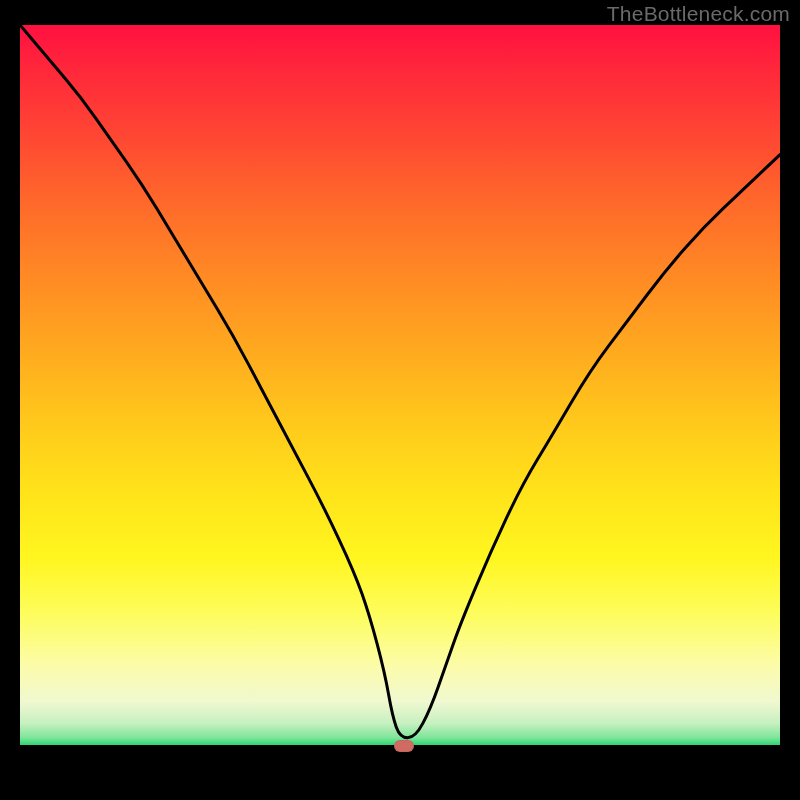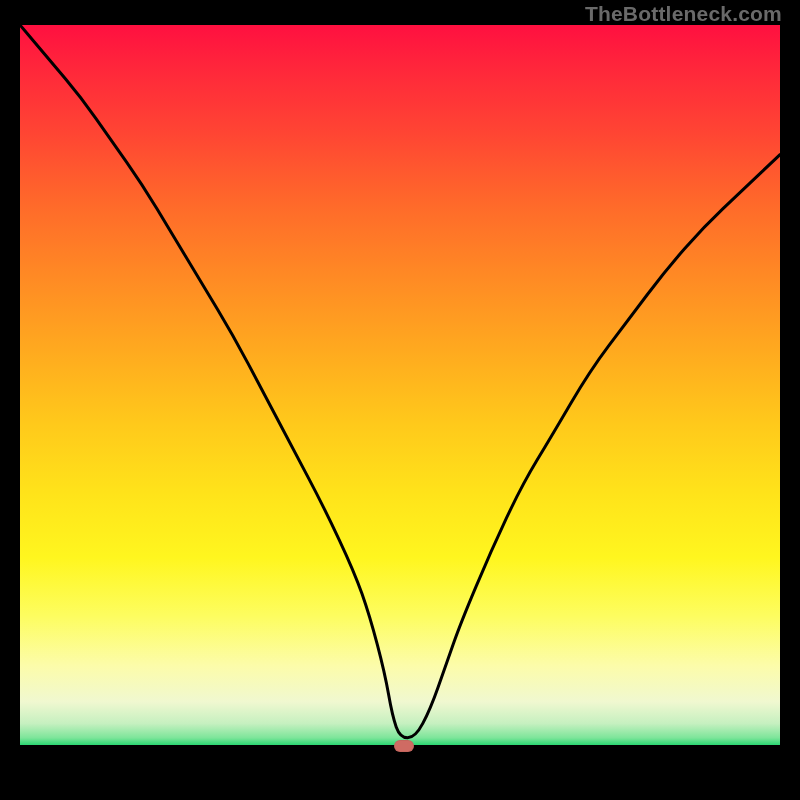--- a/index.html
+++ b/index.html
@@ -13,24 +13,24 @@
   }
   .frame {
     position: relative;
     width: 800px;
     height: 800px;
     background: #000;
   }
   .watermark {
     position: absolute;
     top: 2px;
-    right: 18px;
+    right: 10px;
     color: #6a6a6a;
     font-size: 21px;
-    font-weight: 700;
+    font-weight: 400;
     letter-spacing: 0.2px;
     z-index: 20;
   }
   .plot {
     position: absolute;
     left: 20px;
     top: 25px;
     width: 760px;
     height: 760px;
   }

